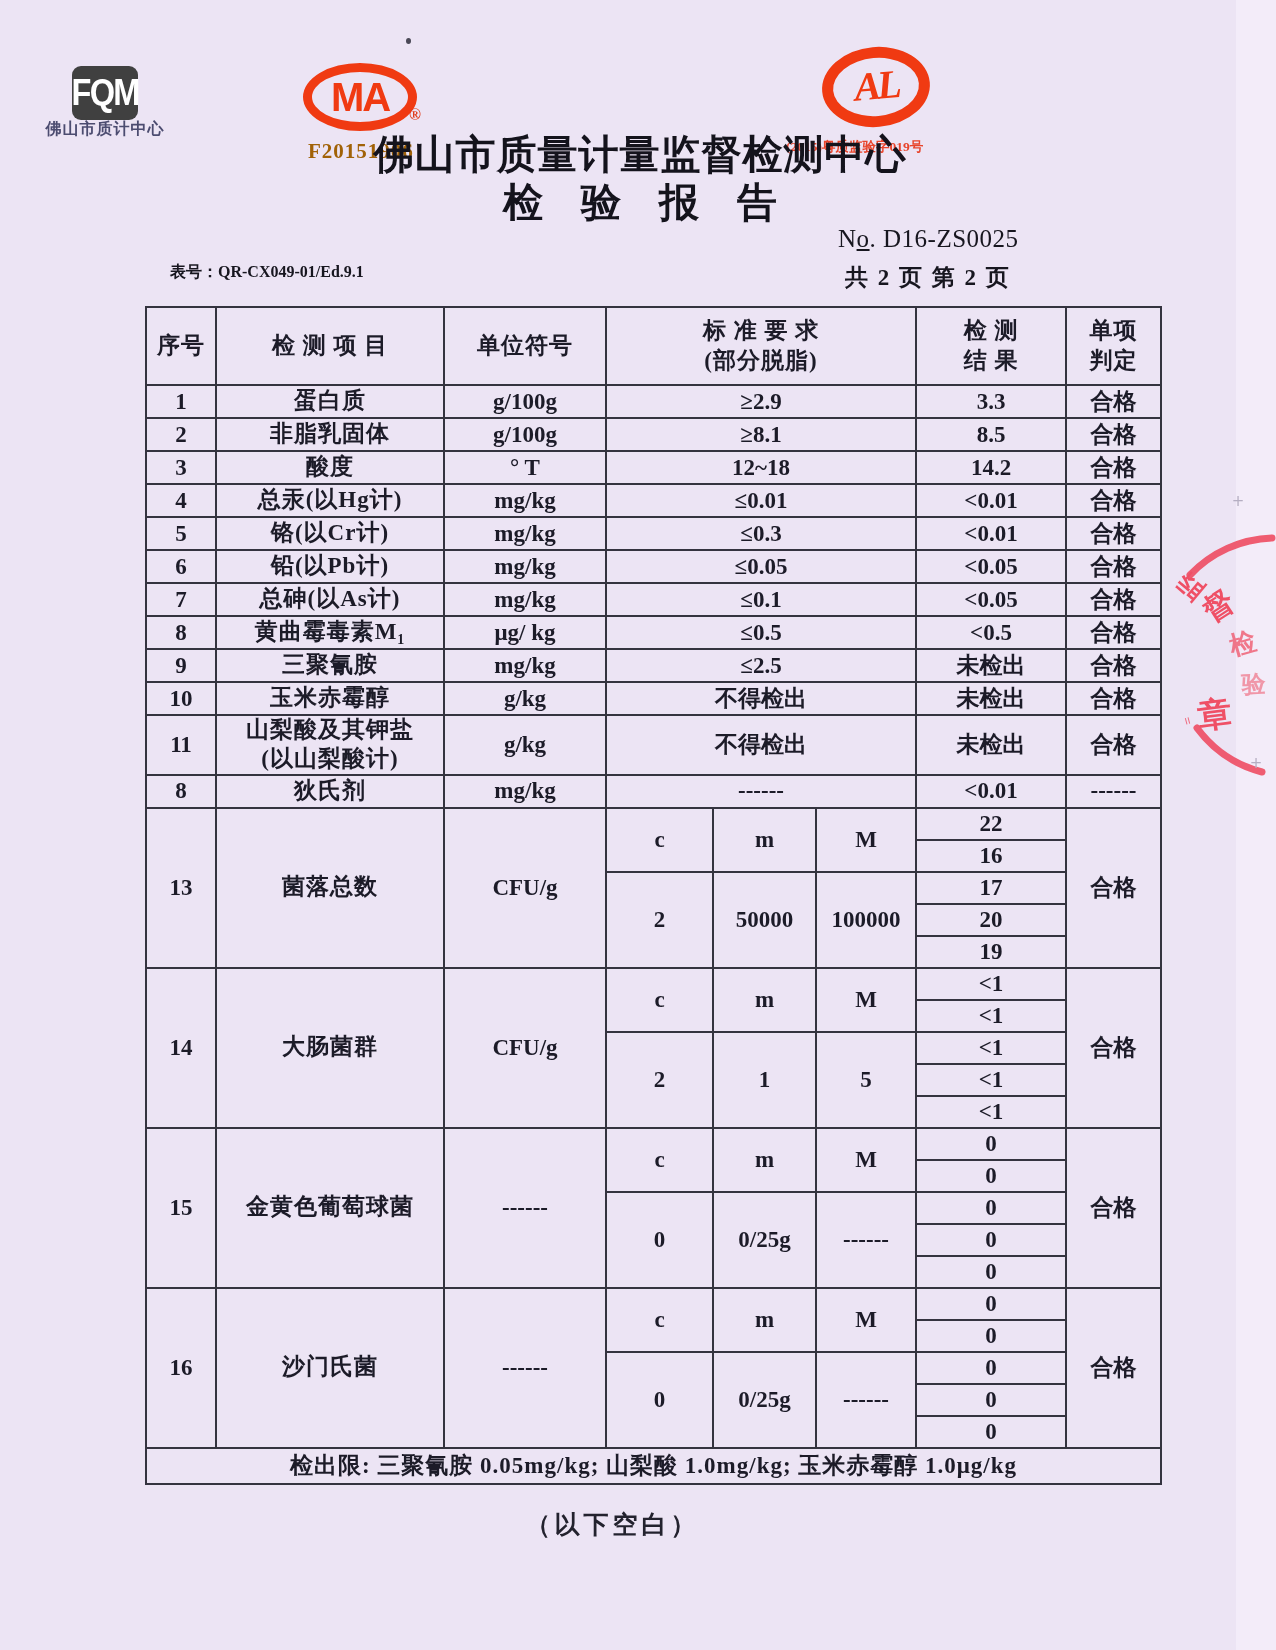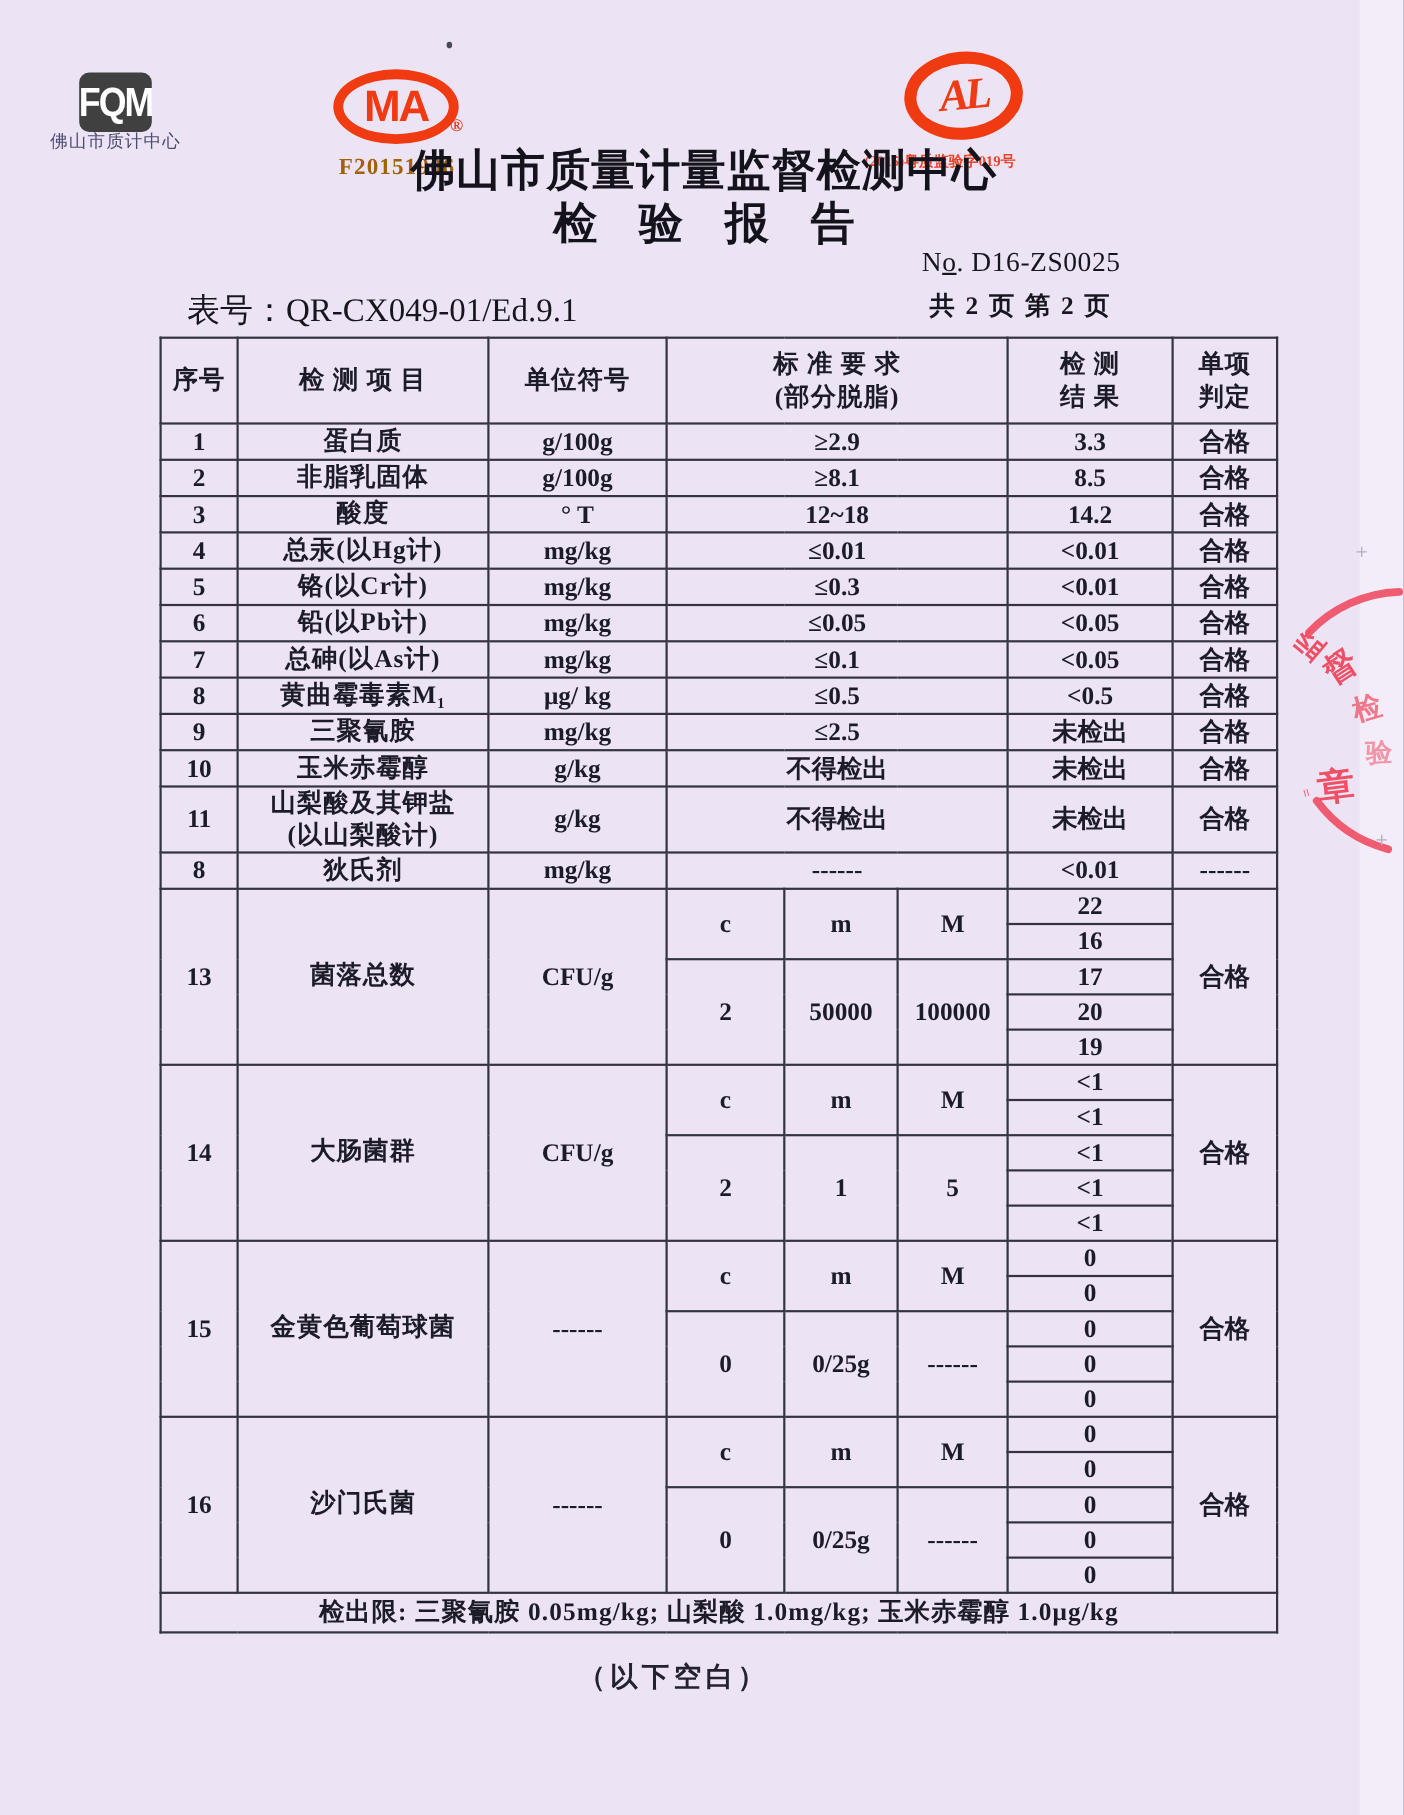--- a/index.html
+++ b/index.html
@@ -16,21 +16,21 @@
     position:absolute; left:72px; top:66px; width:66px; height:54px;
     background:#404040; border-radius:9px;
     display:flex; align-items:center; justify-content:center;
   }
   .fqm-logo span {
     color:#ffffff; font-family:"Liberation Sans","DejaVu Sans",sans-serif;
     font-weight:bold; font-size:37px; letter-spacing:-2px; transform:scaleX(.88);
   }
   .fqm-caption {
     position:absolute; left:38px; top:119px; width:134px; text-align:center;
-    font-size:16px; font-weight:normal; color:#4c4c70; letter-spacing:1px;
+    font-size:16px; font-weight:bold; color:#4c4c70; letter-spacing:1px;
   }
   .cma-logo {
     position:absolute; left:303px; top:63px; width:96px; height:50px;
     border:9px solid #f03a12; border-radius:50%;
     display:flex; align-items:center; justify-content:center;
   }
   .cma-logo span {
     color:#f03a12; font-family:"Liberation Sans","DejaVu Sans",sans-serif;
     font-weight:bold; font-size:40px; letter-spacing:-2px;
   }
@@ -51,21 +51,21 @@
     position:absolute; left:0; top:127px; width:1280px; text-align:center; z-index:2;
     font-size:40px; font-weight:bold; letter-spacing:1px; color:#14131c;
   }
   .report-title {
     position:absolute; left:0; top:175px; width:1280px; text-align:center; z-index:2;
     font-size:40px; font-weight:bold; color:#14131c;
   }
   .report-title span { letter-spacing:38px; margin-right:-38px; }
   .report-no { position:absolute; left:838px; top:225px; font-size:25px; font-weight:normal; letter-spacing:.5px; }
   .report-no .o { text-decoration:underline; }
-  .form-no { position:absolute; left:170px; top:262px; font-size:30px; font-weight:normal; }
+  .form-no { position:absolute; left:170px; top:262px; font-size:16px; font-weight:bold; }
   .pagination { position:absolute; left:845px; top:262px; font-size:23px; font-weight:bold; letter-spacing:2px; }
 
   
   table.report {
     position:absolute; left:145px; top:306px; width:1015px;
     border-collapse:collapse; table-layout:fixed;
   }
   table.report th, table.report td {
     border:2px solid #34333f; padding:0 2px; text-align:center;
     font-size:23px; font-weight:bold; color:#1c1b28; overflow:hidden;

